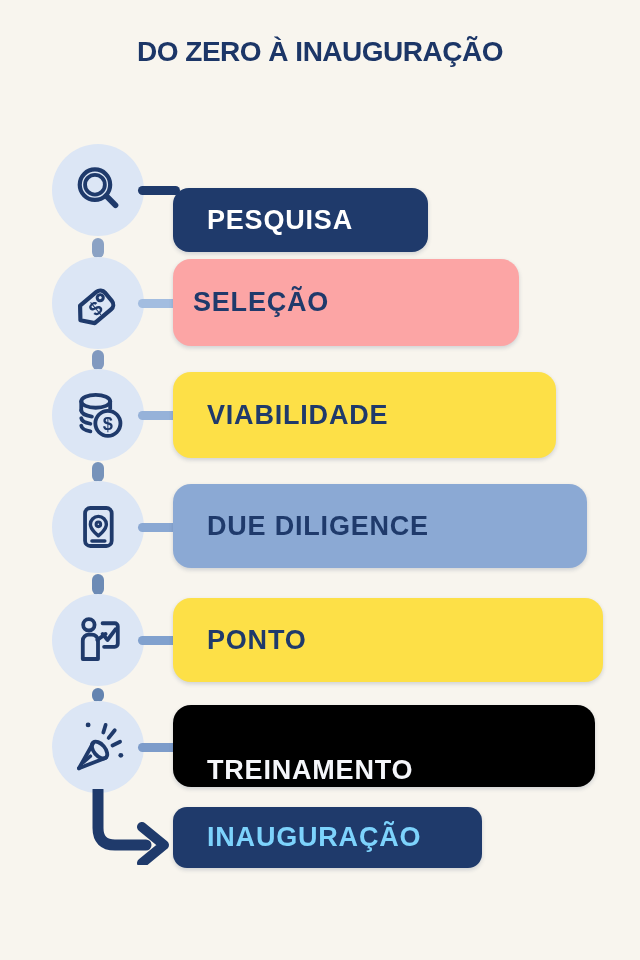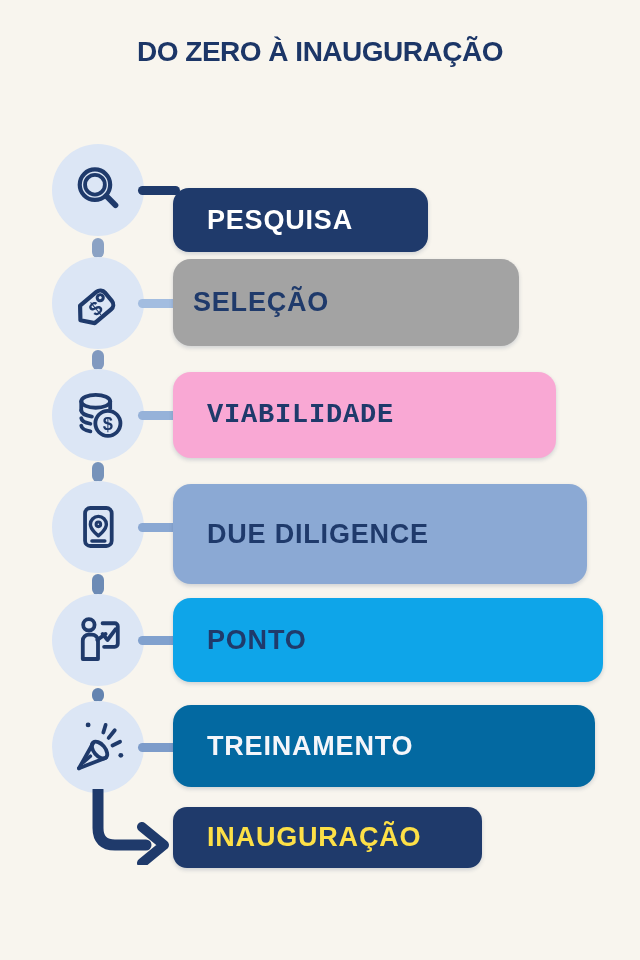--- a/index.html
+++ b/index.html
@@ -28,21 +28,21 @@
 
   .step-stub{position:absolute; left:138px; width:42px; height:9px; border-radius:5px;}
   .t1{top:186px;} .t2{top:299px;} .t3{top:411px;} .t4{top:523px;} .t5{top:636px;} .t6{top:743px;}
 
   .step-box{position:absolute; left:173px; display:flex; flex-direction:column; justify-content:center;
             padding-left:34px; box-sizing:border-box; font-weight:700; font-size:27px;
             letter-spacing:0.8px; line-height:33px; box-shadow:0 2px 4px rgba(30,50,90,0.18);}
   .b1{top:158px; width:255px; height:64px; border-radius:16px;margin-top:30px;}
   .b2{top:259px; width:346px; height:87px; border-radius:18px;}
   .b3{top:372px; width:383px; height:86px; border-radius:18px;}
-  .b4{top:484px; width:414px; height:100px; border-radius:18px;}
+  .b4{top:484px; width:414px; height:84px; border-radius:18px;}
   .b5{top:598px; width:430px; height:84px; border-radius:18px;}
   .b6{top:705px; width:422px; height:82px; border-radius:18px;}
   .b7{top:807px; width:309px; height:61px; border-radius:14px;}
 
   .arrow-wrap{position:absolute; left:88px; top:789px; width:92px; height:76px;}
 
   .caption{position:absolute; top:884px; left:0; width:640px; text-align:center; margin:0;
            font-weight:700; font-size:23px; line-height:33px; letter-spacing:0.2px; color:#333f63;}
 
   svg{display:block;}
@@ -81,40 +81,40 @@
     <div class="circle c2" style="background: rgb(220, 230, 245);">
       <svg width="70" height="70" viewBox="0 0 92 92">
         <g transform="rotate(-40 46 48)">
           <path class="icon-stroke" stroke-width="5.5" d="M27 34 L55 34 A8 8 0 0 1 63 42 L63 56 A8 8 0 0 1 55 64 L27 64 L15 49 Z"></path>
           <circle class="icon-stroke" cx="54" cy="43" r="4" stroke-width="4"></circle>
           <text x="33" y="59" font-family="Liberation Sans, sans-serif" font-size="26" font-weight="700" fill="#1f3a6b">$</text>
         </g>
       </svg>
     </div>
     <div class="step-stub t2" style="background: rgb(163, 189, 224);"></div>
-    <div class="step-box b2" style="background: #a3a3a3; color: rgb(31, 58, 107); padding-left: 20px;">
+    <div class="step-box b2" style="background: #fca5a5; color: rgb(31, 58, 107); padding-left: 20px;">
       <div>SELEÇÃO</div>
     </div>
   </div>
 
   <div>
     <div class="circle c3" style="background: rgb(220, 230, 245);">
       <svg width="70" height="70" viewBox="0 0 92 92">
         <ellipse class="icon-stroke" cx="43" cy="28" rx="19" ry="8.5" stroke-width="5"></ellipse>
         <path class="icon-stroke" stroke-width="5" d="M24 28 L24 40"></path>
         <path class="icon-stroke" stroke-width="5" d="M62 28 L62 37"></path>
         <path class="icon-stroke" stroke-width="5" d="M24 40 A19 8.5 0 0 0 38 48"></path>
         <path class="icon-stroke" stroke-width="5" d="M24 50 A19 8.5 0 0 0 36 57.5"></path>
         <path class="icon-stroke" stroke-width="5" d="M24 60 A19 8.5 0 0 0 36 67.5"></path>
         <circle class="icon-stroke" cx="59" cy="57" r="16.5" stroke-width="5"></circle>
         <text x="59" y="65.5" text-anchor="middle" font-family="Liberation Sans, sans-serif" font-size="24" font-weight="700" fill="#1f3a6b">$</text>
       </svg>
     </div>
     <div class="step-stub t3" style="background: rgb(150, 178, 217);"></div>
-    <div class="step-box b3" style="background: #f9a8d4; color: rgb(31, 58, 107); font-family: Liberation Mono, monospace;">
+    <div class="step-box b3" style="background: #fde047; color: rgb(31, 58, 107);">
       <div>VIABILIDADE</div>
     </div>
   </div>
 
   <div>
     <div class="circle c4" style="background: rgb(220, 230, 245);">
       <svg width="70" height="70" viewBox="0 0 92 92">
         <rect class="icon-stroke" x="29" y="21" width="35" height="50" rx="7" stroke-width="5"></rect>
         <path class="icon-stroke" stroke-width="4.5" d="M46.5 32 A10.5 10.5 0 0 1 57 42.5 C57 50 46.5 57.5 46.5 57.5 C46.5 57.5 36 50 36 42.5 A10.5 10.5 0 0 1 46.5 32 Z"></path>
         <circle class="icon-stroke" cx="46.5" cy="42.5" r="3" stroke-width="4"></circle>
@@ -131,53 +131,53 @@
     <div class="circle c5" style="background: rgb(220, 230, 245);">
       <svg width="70" height="70" viewBox="0 0 92 92">
         <circle class="icon-stroke" cx="34" cy="26" r="7.5" stroke-width="5"></circle>
         <path class="icon-stroke" stroke-width="5" d="M26 71 L26 47 A8 8 0 0 1 34 39 L38 39 A8 8 0 0 1 46 47 L46 71 Z"></path>
         <line class="icon-stroke" x1="45" y1="46" x2="56" y2="38" stroke-width="5"></line>
         <path class="icon-stroke" stroke-width="5" d="M52 38 L58.5 46 L69 32"></path>
         <path class="icon-stroke" stroke-width="5" d="M52 24 L68 24 A4 4 0 0 1 72 28 L72 51 A4 4 0 0 1 68 55 L54 55"></path>
       </svg>
     </div>
     <div class="step-stub t5" style="background: rgb(129, 161, 206);"></div>
-    <div class="step-box b5" style="background: #0ea5e9; color: rgb(31, 58, 107);">
+    <div class="step-box b5" style="background: #fde047; color: rgb(31, 58, 107);">
       <div>PONTO</div>
     </div>
   </div>
 
   <div>
     <div class="circle c6" style="background: rgb(220, 230, 245);">
       <svg width="70" height="70" viewBox="0 0 92 92">
         <ellipse class="icon-stroke" cx="48" cy="50" rx="13" ry="7.5" stroke-width="5" transform="rotate(50 48 50)"></ellipse>
         <line class="icon-stroke" x1="21" y1="74" x2="39.5" y2="41" stroke-width="5"></line>
         <line class="icon-stroke" x1="21" y1="74" x2="56.5" y2="60" stroke-width="5"></line>
         <line class="icon-stroke" x1="27" y1="66" x2="36" y2="58" stroke-width="4.5"></line>
         <line class="icon-stroke" x1="56" y1="17" x2="53" y2="27" stroke-width="5"></line>
         <line class="icon-stroke" x1="68" y1="24" x2="60" y2="34" stroke-width="5"></line>
         <line class="icon-stroke" x1="75" y1="39" x2="65" y2="44" stroke-width="5"></line>
         <circle cx="33" cy="17" r="3.2" fill="#1f3a6b"></circle>
         <circle cx="76" cy="57" r="3.2" fill="#1f3a6b"></circle>
       </svg>
     </div>
     <div class="step-stub t6" style="background: rgb(125, 156, 202);"></div>
-    <div class="step-box b6" style="background: #0369a1; color: rgb(245, 246, 250);">
+    <div class="step-box b6" style="background: #000000; color: rgb(245, 246, 250); justify-content: flex-end;">
       <div>TREINAMENTO</div>
     </div>
   </div>
 
   <div>
     <div class="arrow-wrap">
       <svg width="92" height="76" viewBox="0 0 92 76">
         <path d="M10 1 L10 39 Q10 56 27 56 L58 56" fill="none" stroke="#1f3a6b" stroke-width="11" stroke-linecap="round"></path>
         <path d="M54 38 L76 56 L54 74" fill="none" stroke="#1f3a6b" stroke-width="10" stroke-linecap="round" stroke-linejoin="round"></path>
       </svg>
     </div>
-    <div class="step-box b7" style="background: rgb(31, 58, 107); color: #fde047;">
+    <div class="step-box b7" style="background: rgb(31, 58, 107); color: #7dd3fc;">
       <div>INAUGURAÇÃO</div>
     </div>
   </div>
 
   <p class="caption" style="color: rgb(51, 63, 99);">
     </p>
   <p></p>
 
 </div>
 

